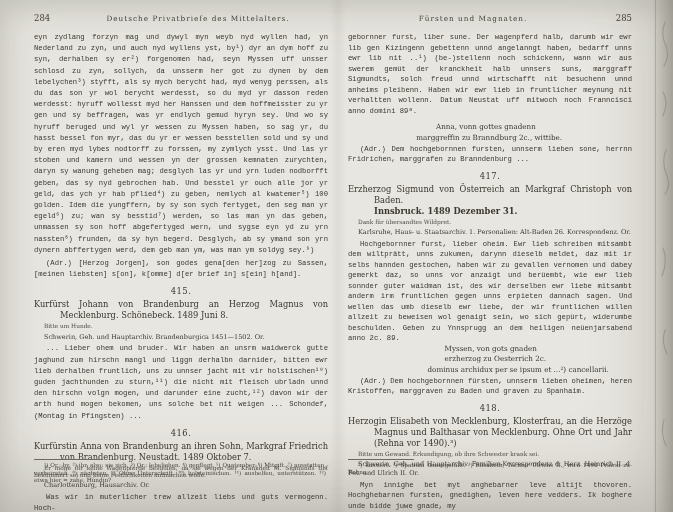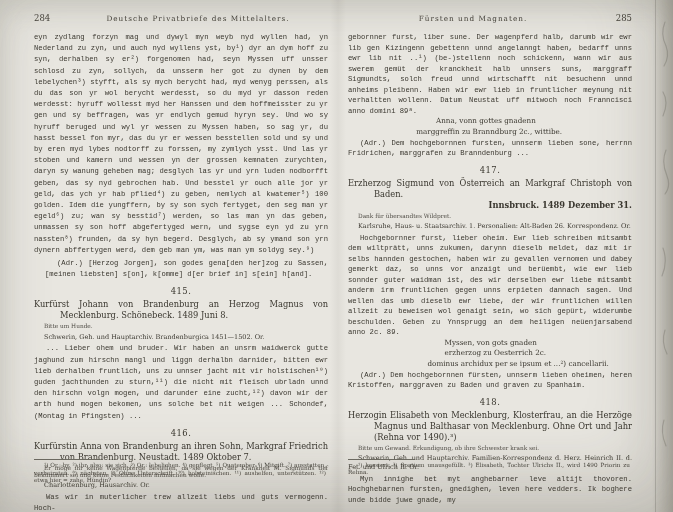--- a/index.html
+++ b/index.html
@@ -24,33 +24,33 @@
   .page.right { left:336px; width:318px; padding:13px 22px 0 12px; }
 
   .hdr { display:flex; align-items:baseline; margin-bottom:9px; color:#44413a; }
   .hdr .pnum { font-size:8.5px; width:34px; }
   .right .hdr .pnum { text-align:right; }
   .hdr .rtitle { flex:1; text-align:center; font-size:7.3px; letter-spacing:1px; }
 
   .para { font-size:7.2px; line-height:11.2px; text-align:justify;font-family:Liberation Mono, monospace; }
   .right .para { line-height:10.5px; }
   .indent { text-indent:12px; }
-  .mt2 { margin-top:2px;margin-left:11px; }
+  .mt2 { margin-top:2px; }
 
   .lnum  { text-align:center; font-weight:normal; font-size:8.4px; margin:6px 0 3px; letter-spacing:.5px; }
   .lhead { font-weight:normal; font-size:8.3px; line-height:11px;
            padding-left:26px; text-indent:-26px; text-align:justify; }
-  .ldate { font-weight:bold; font-size:8.3px; line-height:11px; padding-left:26px;text-align:right; }
+  .ldate { font-weight:bold; font-size:8.3px; line-height:11px; padding-left:26px; }
   .regest  { font-size:5.8px; line-height:7.2px; color:#4f4c45; text-indent:10px;
              margin:2px 0; text-align:justify; }
   .archive { font-size:6.5px; line-height:8.8px; text-indent:10px; margin-bottom:2px; text-align:justify; }
 
   .sig { font-size:7.2px; line-height:10.8px; }
   .pl24 { padding-left:24%; } .pl28 { padding-left:28%; }
-  .pl31 { padding-left:31%; } .pl34 { padding-left:34%; }
+  .pl31 { padding-left:31%;margin-top:6px; } .pl34 { padding-left:34%; }
 
   .fnblock { position:absolute; z-index:2; }
   .left  .fnblock { left:34px; right:10px; bottom:27px; }
   .right .fnblock { left:12px; right:24px; bottom:35px; }
   .fnrule { width:66px; border-top:1px solid #6f6c64; margin-bottom:2px; }
   .footnote { font-size:5.7px; line-height:7.6px; text-align:justify;
               color:#46433c; text-indent:10px; }
 </style>
 </head>
 <body>

